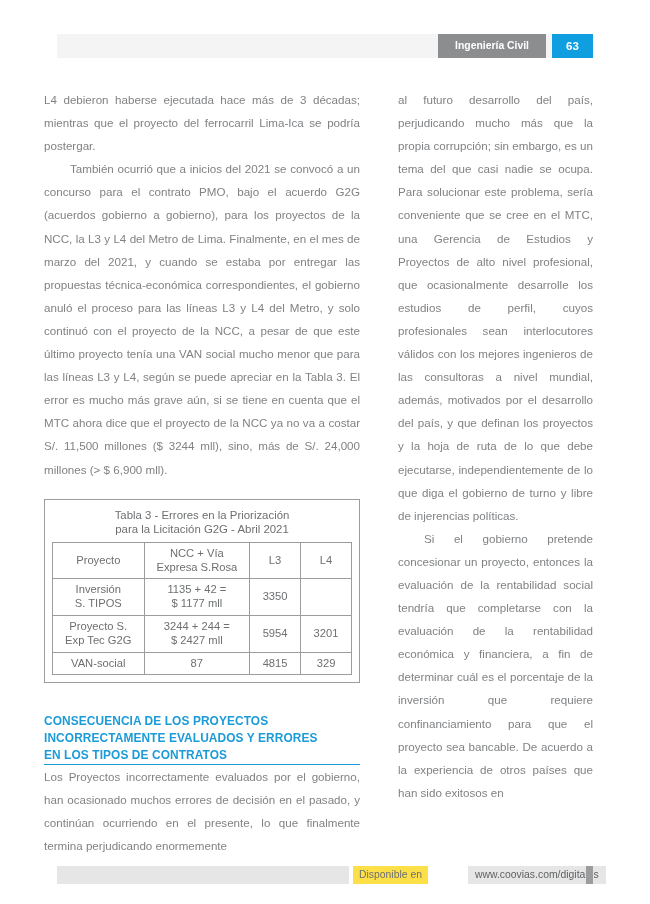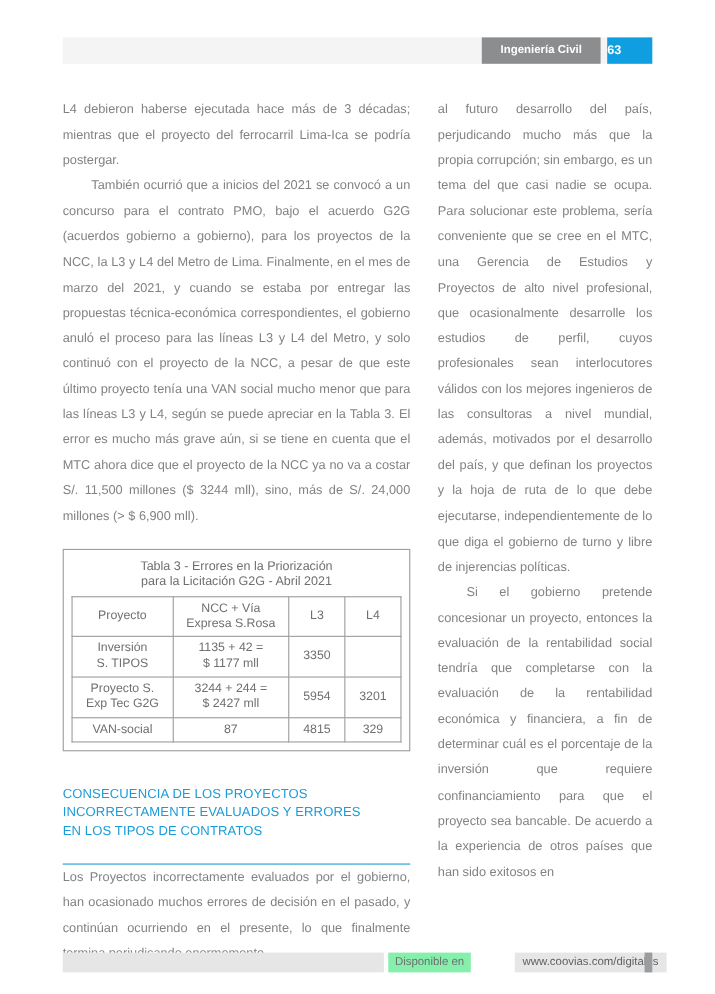--- a/index.html
+++ b/index.html
@@ -61,33 +61,33 @@
     position: absolute;
     right: 0;
     top: 0;
     width: 41px;
     height: 24px;
     line-height: 24px;
     background: #0f9ee0;
     color: #ffffff;
     font-size: 11.5px;
     font-weight: bold;
-    text-align: left;
+    text-align: center;
   }
 
   
   .col {
     position: absolute;
     top: 88px;
     font-size: 11.6px;
     line-height: 23.1px;
     text-align: justify;
     color: #808284;
   }
-  .col-left  { left: 57px;  width: 316px; }
+  .col-left  { left: 44px;  width: 316px; }
   .col-right { left: 398px; width: 195px; }
 
   .col p {
     margin: 0;
     text-align: justify;
     text-justify: inter-word;
   }
   .col p.indent { text-indent: 26px; }
   .col p.last-line-left { text-align-last: left; }
 
@@ -123,24 +123,24 @@
   .c-proj { width: 31%; }
   .c-ncc  { width: 36%; }
   .c-l3   { width: 16.5%; }
   .c-l4   { width: 16.5%; }
 
   
   .sec-head {
     margin-top: 30px;
     color: #1b9bd8;
     font-size: 11.9px;
-    font-weight: normal;
+    font-weight: bold;
     line-height: 16.6px;
     letter-spacing: 0.1px;
-    padding-bottom: 22px;
+    padding-bottom: 1px;
     border-bottom: 1.6px solid #1b9bd8;
     width: 316px;
     box-sizing: border-box;
   }
   .sec-head span { display: block; }
   .after-head { margin-top: 14px; }
 
   
   .footer {
     position: absolute;
@@ -156,21 +156,21 @@
     width: 292px;
     height: 18px;
     background: #e6e6e6;
   }
   .footer-label {
     position: absolute;
     left: 296px;
     top: 0;
     height: 18px;
     line-height: 18px;
-    background: #86efac;
+    background: #fde047;
     font-size: 10.4px;
     color: #6d6f71;
     padding: 0 6px;
     white-space: nowrap;
     box-sizing: border-box;
   }
   .footer-url {
     position: absolute;
     left: 411px;
     top: 0;

